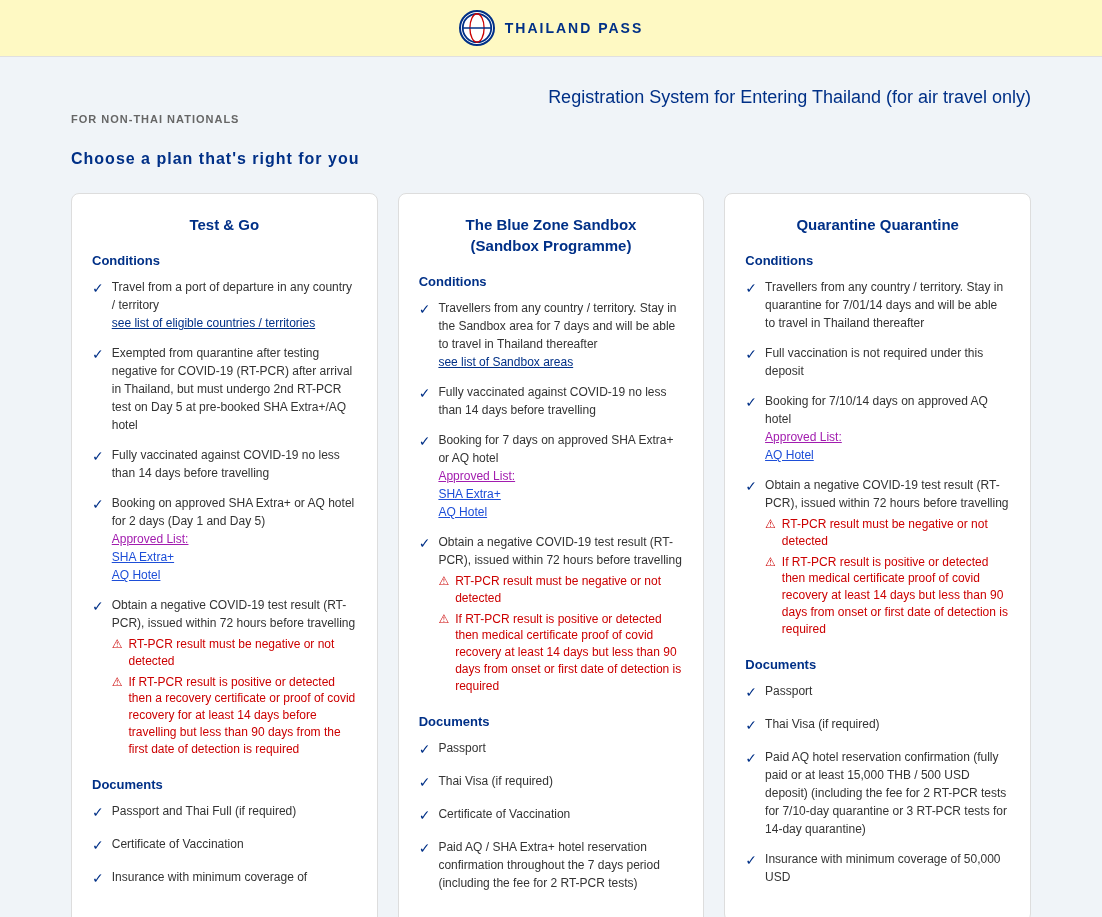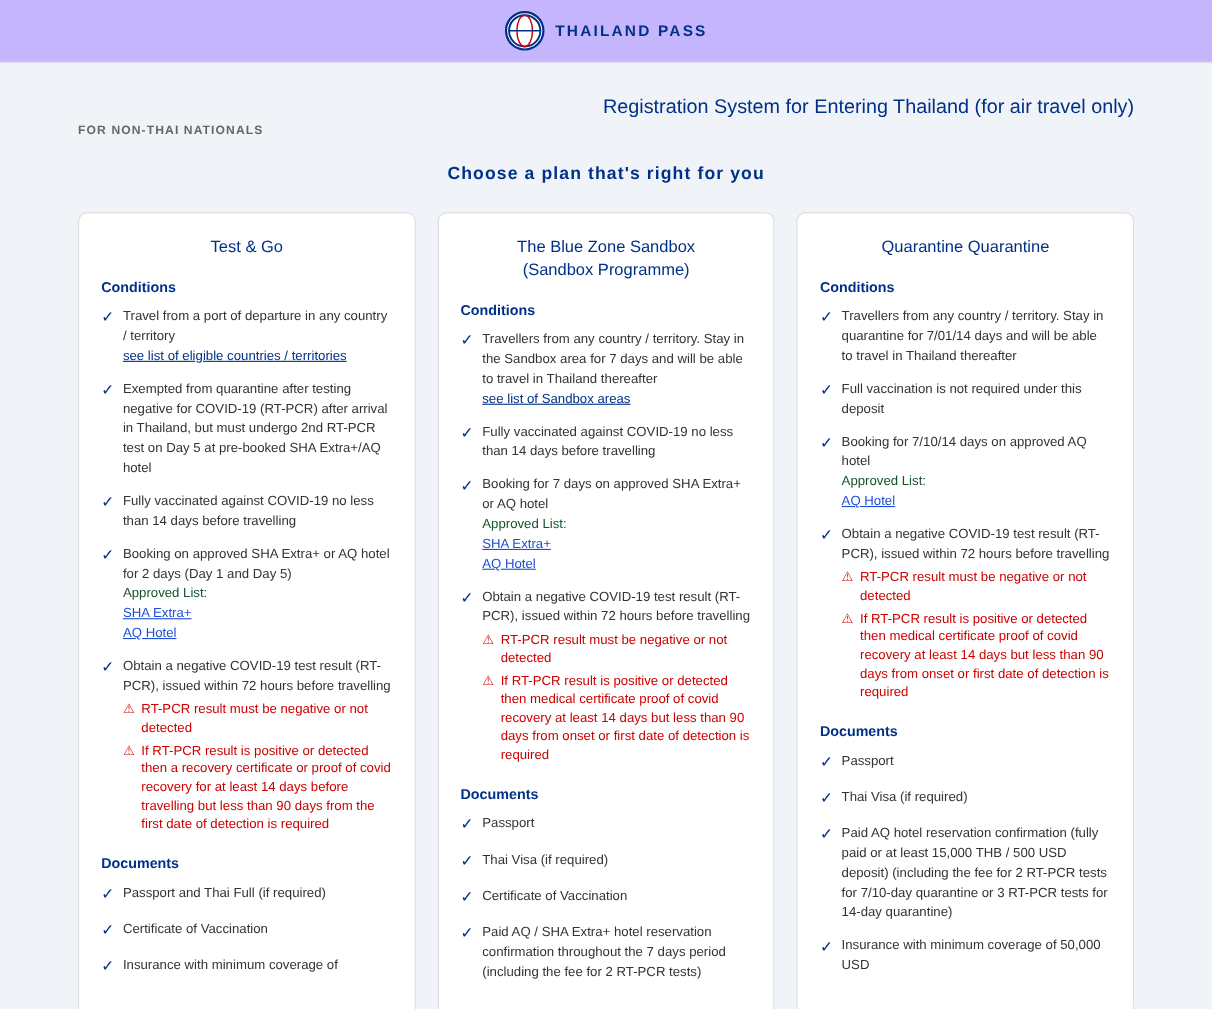--- a/index.html
+++ b/index.html
@@ -3,21 +3,21 @@
   <meta charset="utf-8">
   <style>
     * { box-sizing: border-box; margin: 0; padding: 0; }
     body {
       font-family: Arial, sans-serif;
       background: #f0f4f8;
       font-size: 13px;
       color: #333;
     }
     .header {
-      background: #c4b5fd;
+      background: #fef9c3;
       display: flex;
       align-items: center;
       justify-content: center;
       padding: 10px 0;
       border-bottom: 1px solid #e0e0e0;
     }
     .header-logo {
       display: flex;
       align-items: center;
       gap: 10px;
@@ -58,21 +58,20 @@
     }
     .page-subheading {
       font-size: 11px;
       color: #666;
       letter-spacing: 1px;
       text-transform: uppercase;
       margin-bottom: 25px;
       font-weight: bold;
     }
     .choose-plan {
-      text-align: center;
       font-size: 16px;
       color: #003087;
       margin-bottom: 25px;
       letter-spacing: 1px;
     }
     .cards-container {
       display: flex;
       gap: 20px;
       align-items: flex-start;
     }
@@ -80,21 +79,21 @@
       background: white;
       border-radius: 8px;
       border: 1px solid #ddd;
       padding: 20px;
       flex: 1;
     }
     .card-title {
       text-align: center;
       color: #003087;
       font-size: 15px;
-      font-weight: normal;
+      font-weight: bold;
       margin-bottom: 18px;
       line-height: 1.4;
     }
     .section-label {
       color: #003087;
       font-size: 13px;
       font-weight: bold;
       margin-bottom: 10px;
     }
     .condition-list {
@@ -138,22 +137,23 @@
       color: #cc0000;
       align-items: flex-start;
       line-height: 1.4;
     }
     .warning-icon {
       color: #cc0000;
       flex-shrink: 0;
       font-size: 12px;
     }
     .approved-label {
-      color: #14532d;
-      font-size: 12px;
+      color: #a21caf;
+      font-size: 12px;
+      text-decoration: underline;
     }
     .approved-link {
       color: #1d4ed8;
       text-decoration: underline;
       font-size: 12px;
       display: block;
     }
     .docs-section {
       margin-top: 10px;
     }

